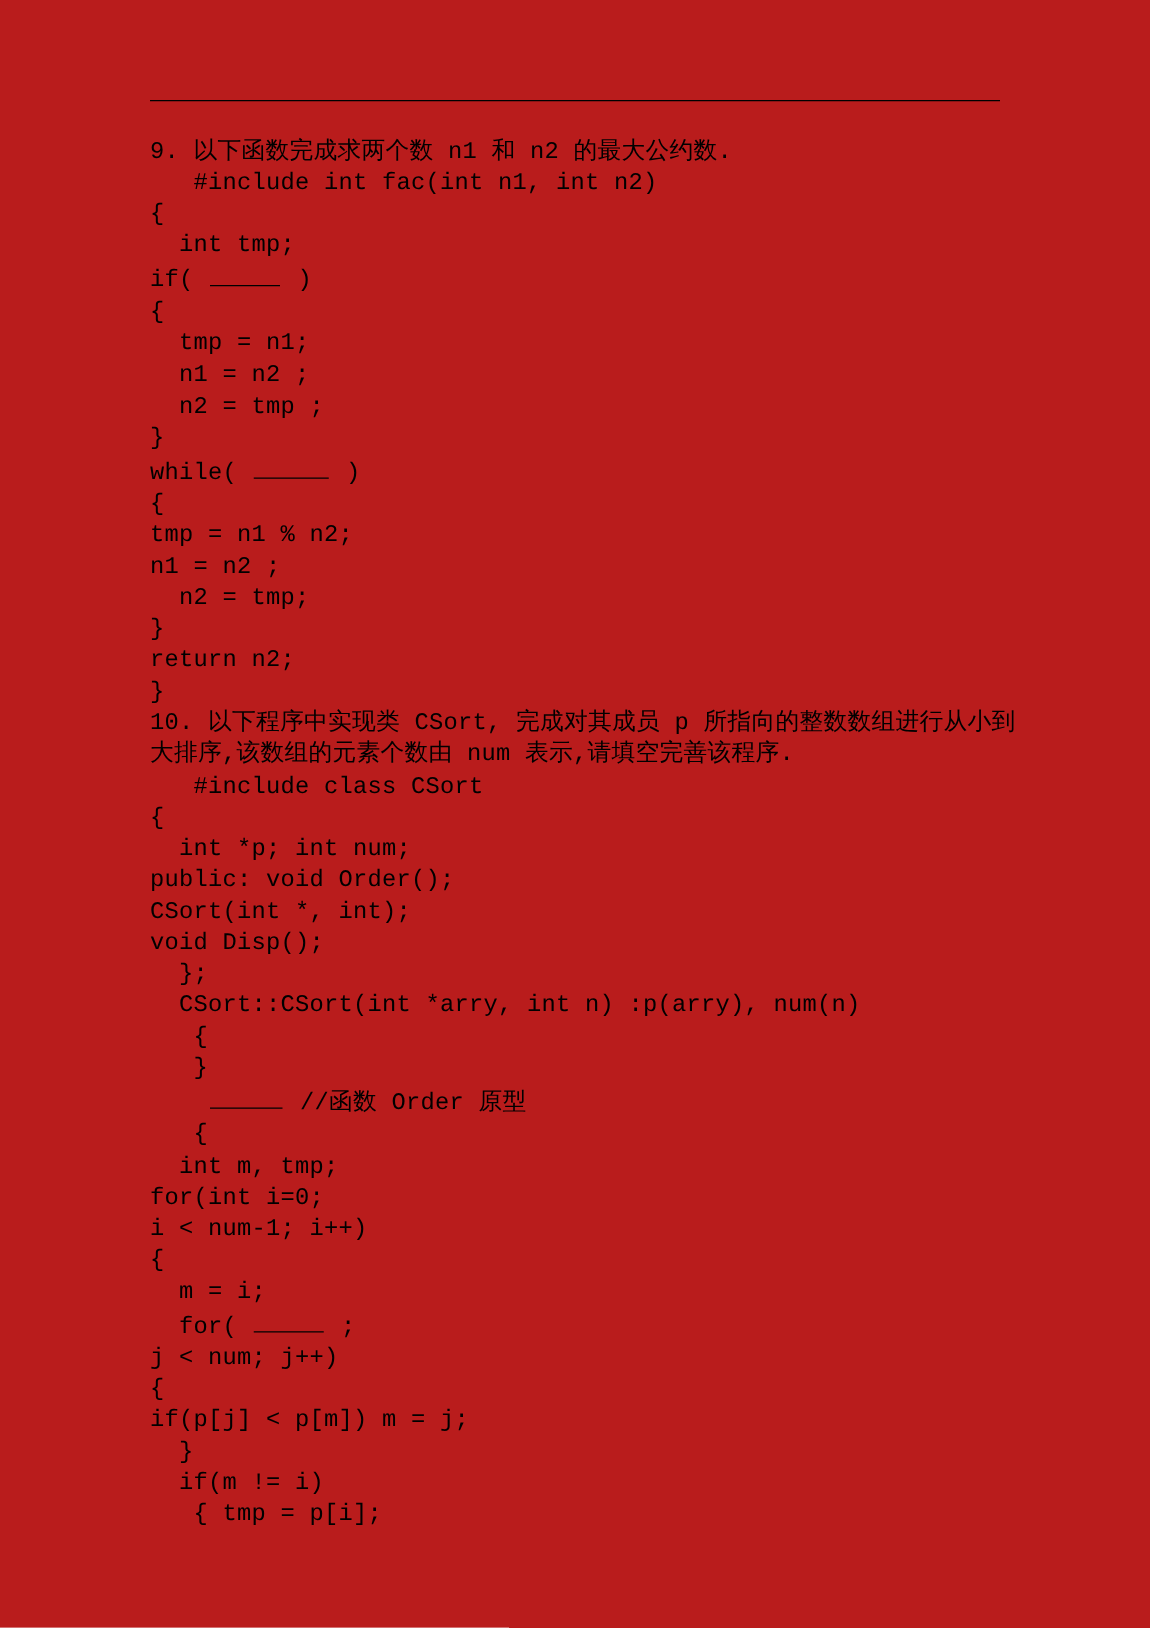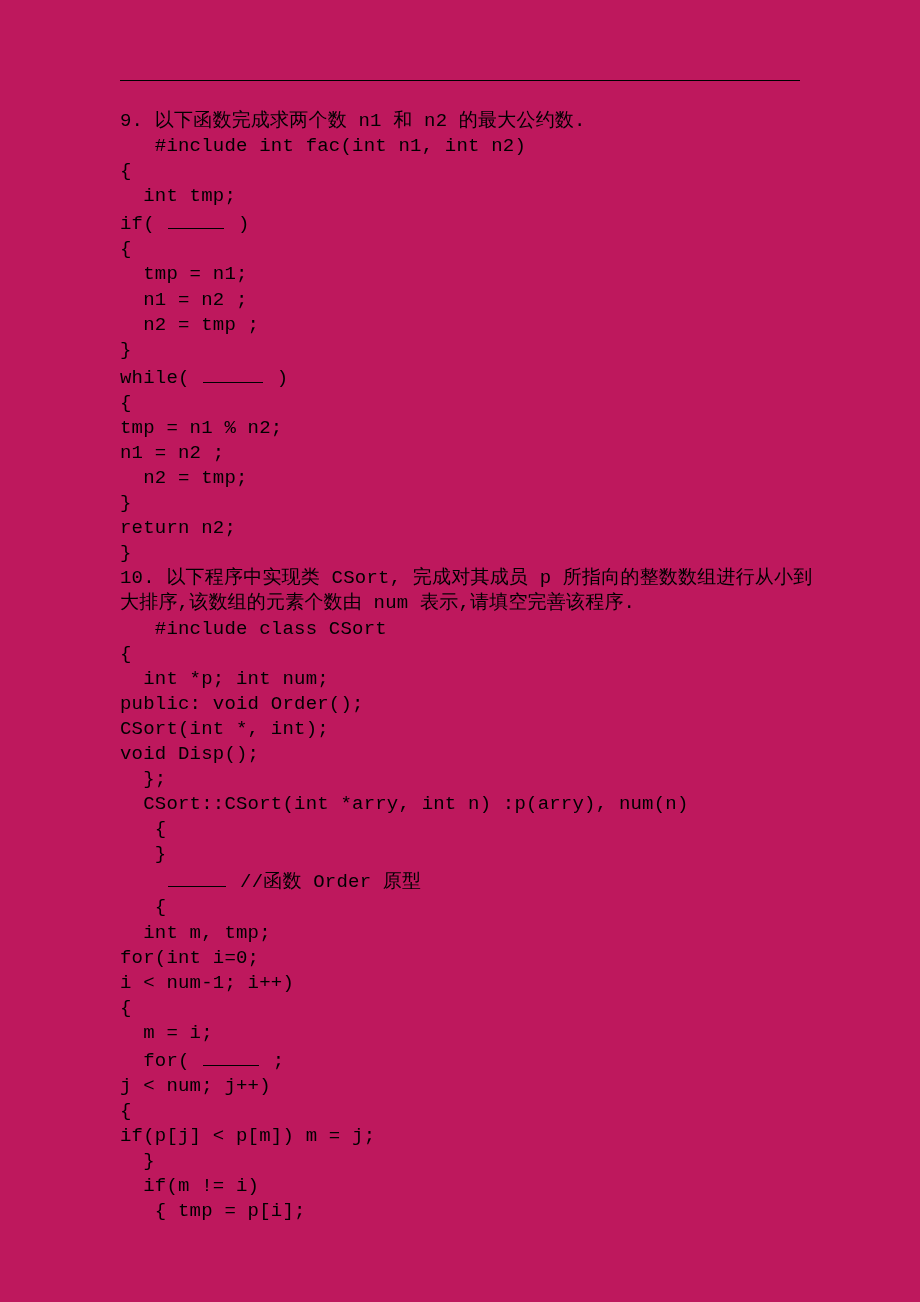--- a/index.html
+++ b/index.html
@@ -7,21 +7,21 @@
     padding: 0;
     background: #fff;
     font-family: "SimSun", "宋体", serif;
   }
   .page {
     width: 920px;
     height: 1302px;
     box-sizing: border-box;
     padding: 80px 120px 60px 120px;
     position: relative;
-    background: #be185d;
+    background: #b91c1c;
   }
   .rule {
     border-top: 1.5px solid #000;
     margin-bottom: 28px;
   }
   .content {
     font-size: 19px;
     line-height: 1.32;
     color: #000;
     white-space: pre;

